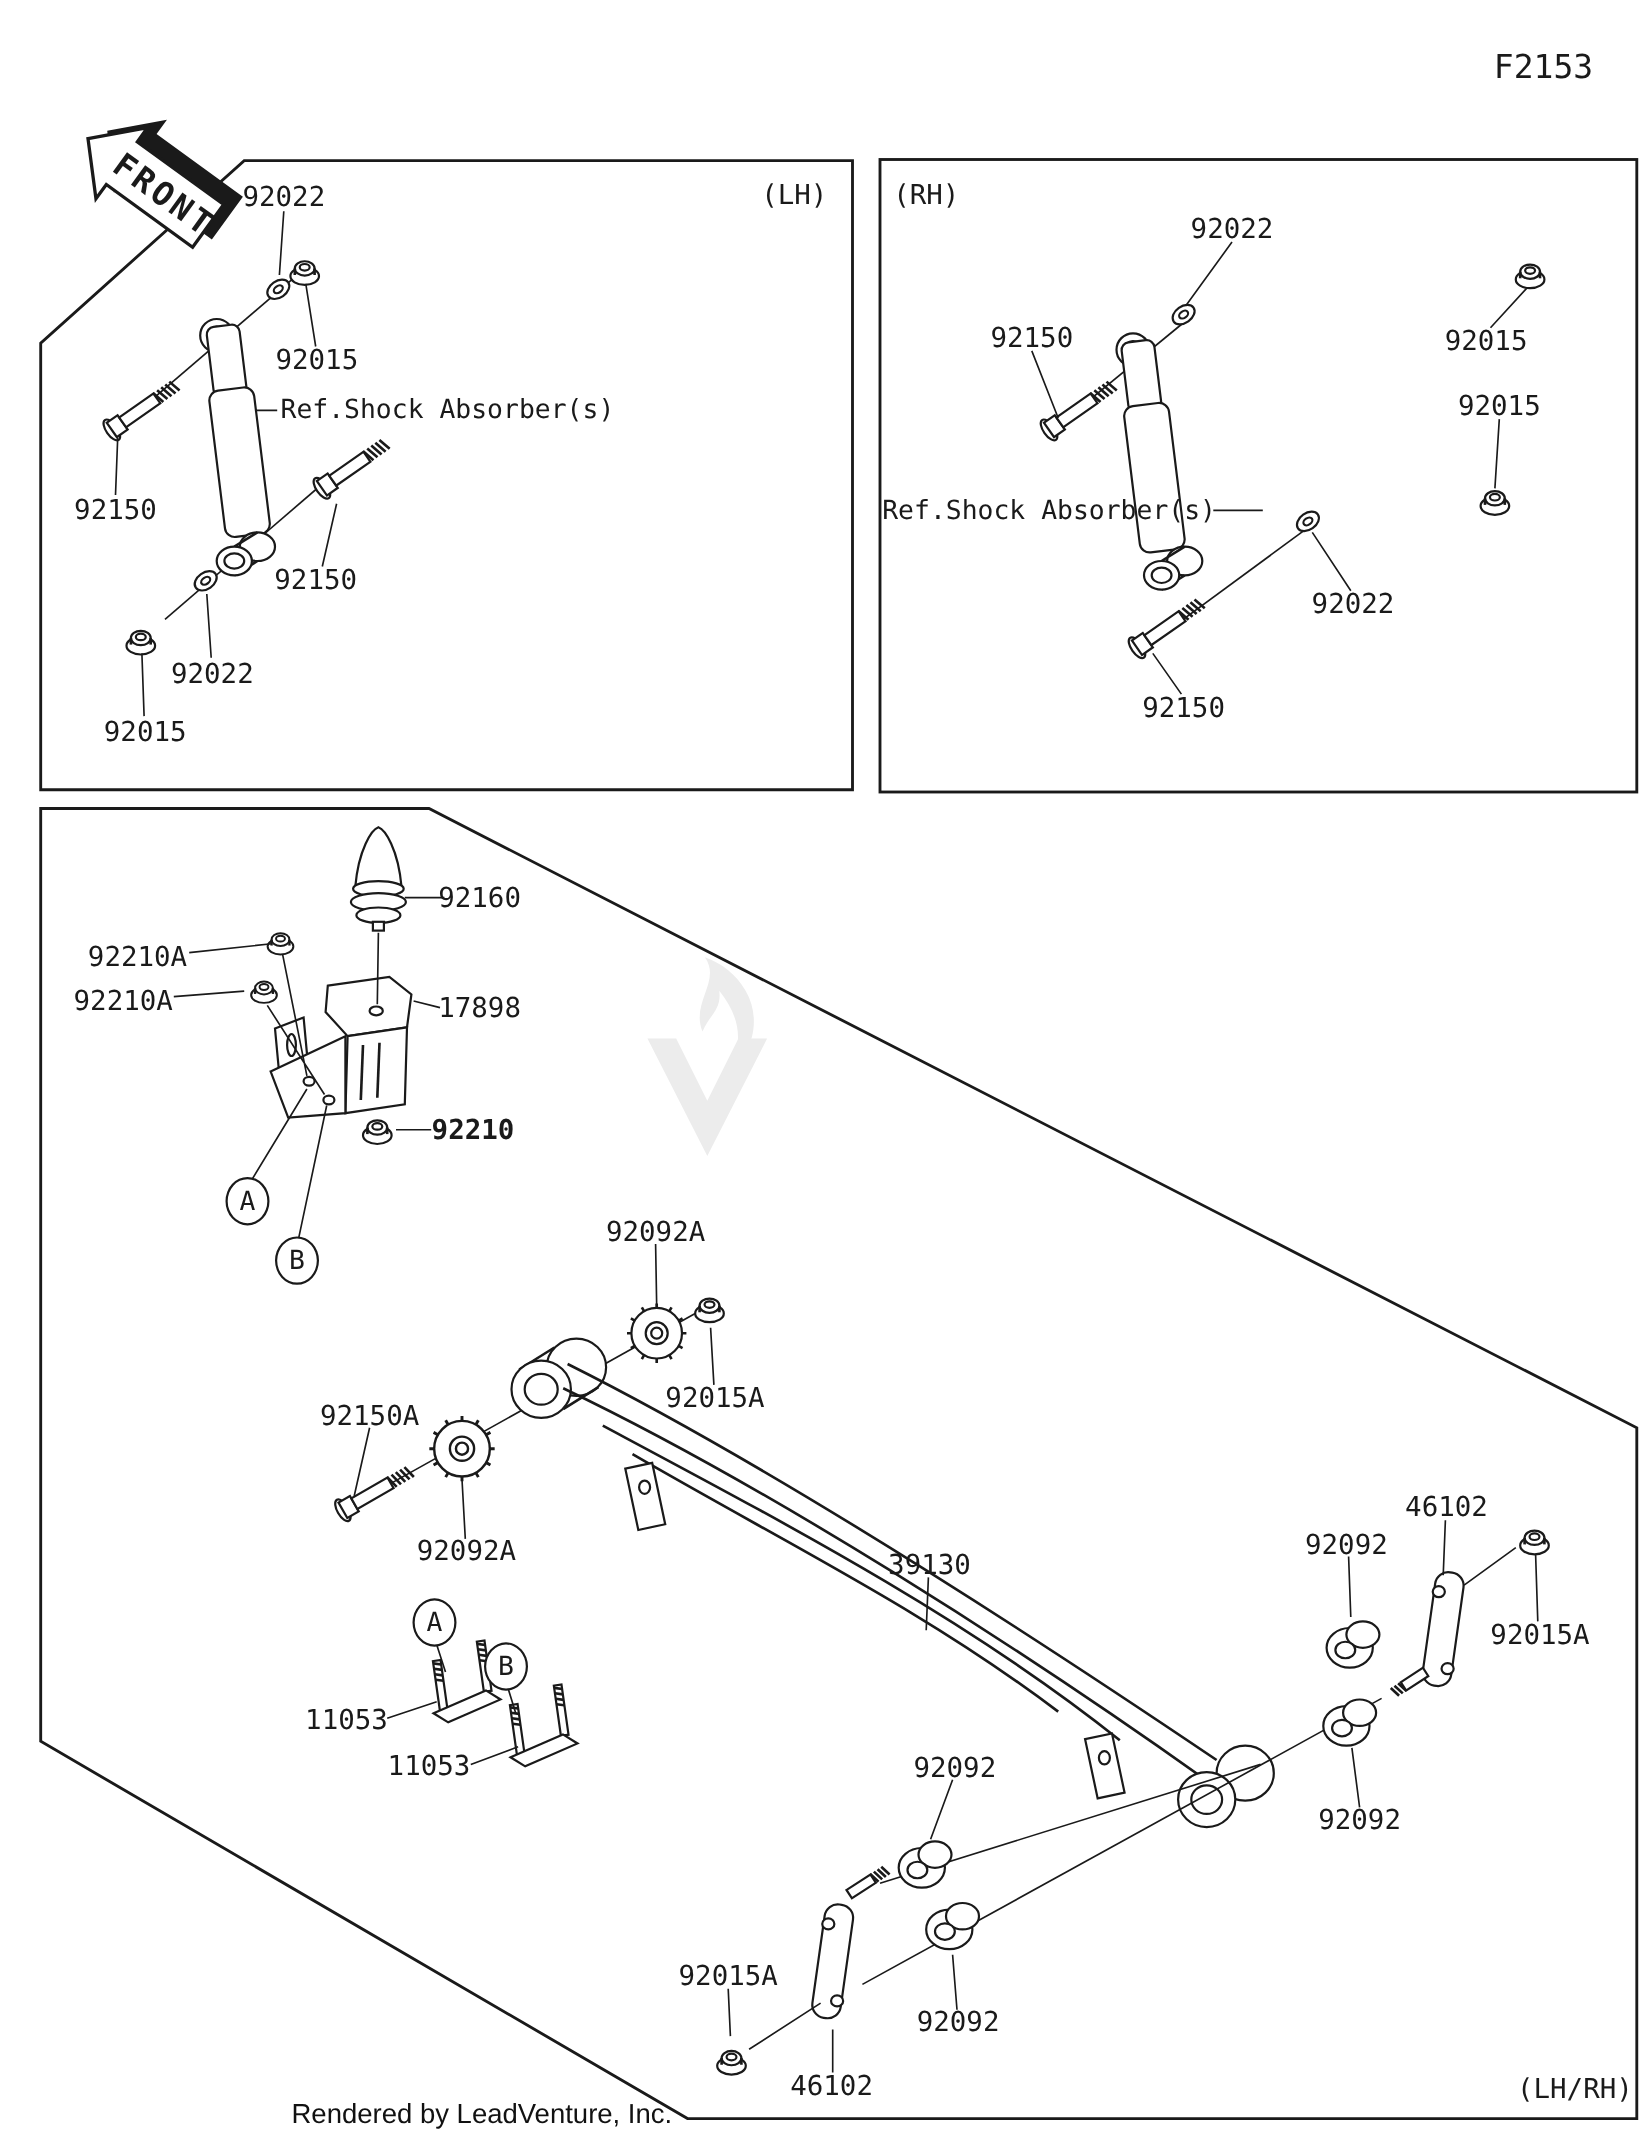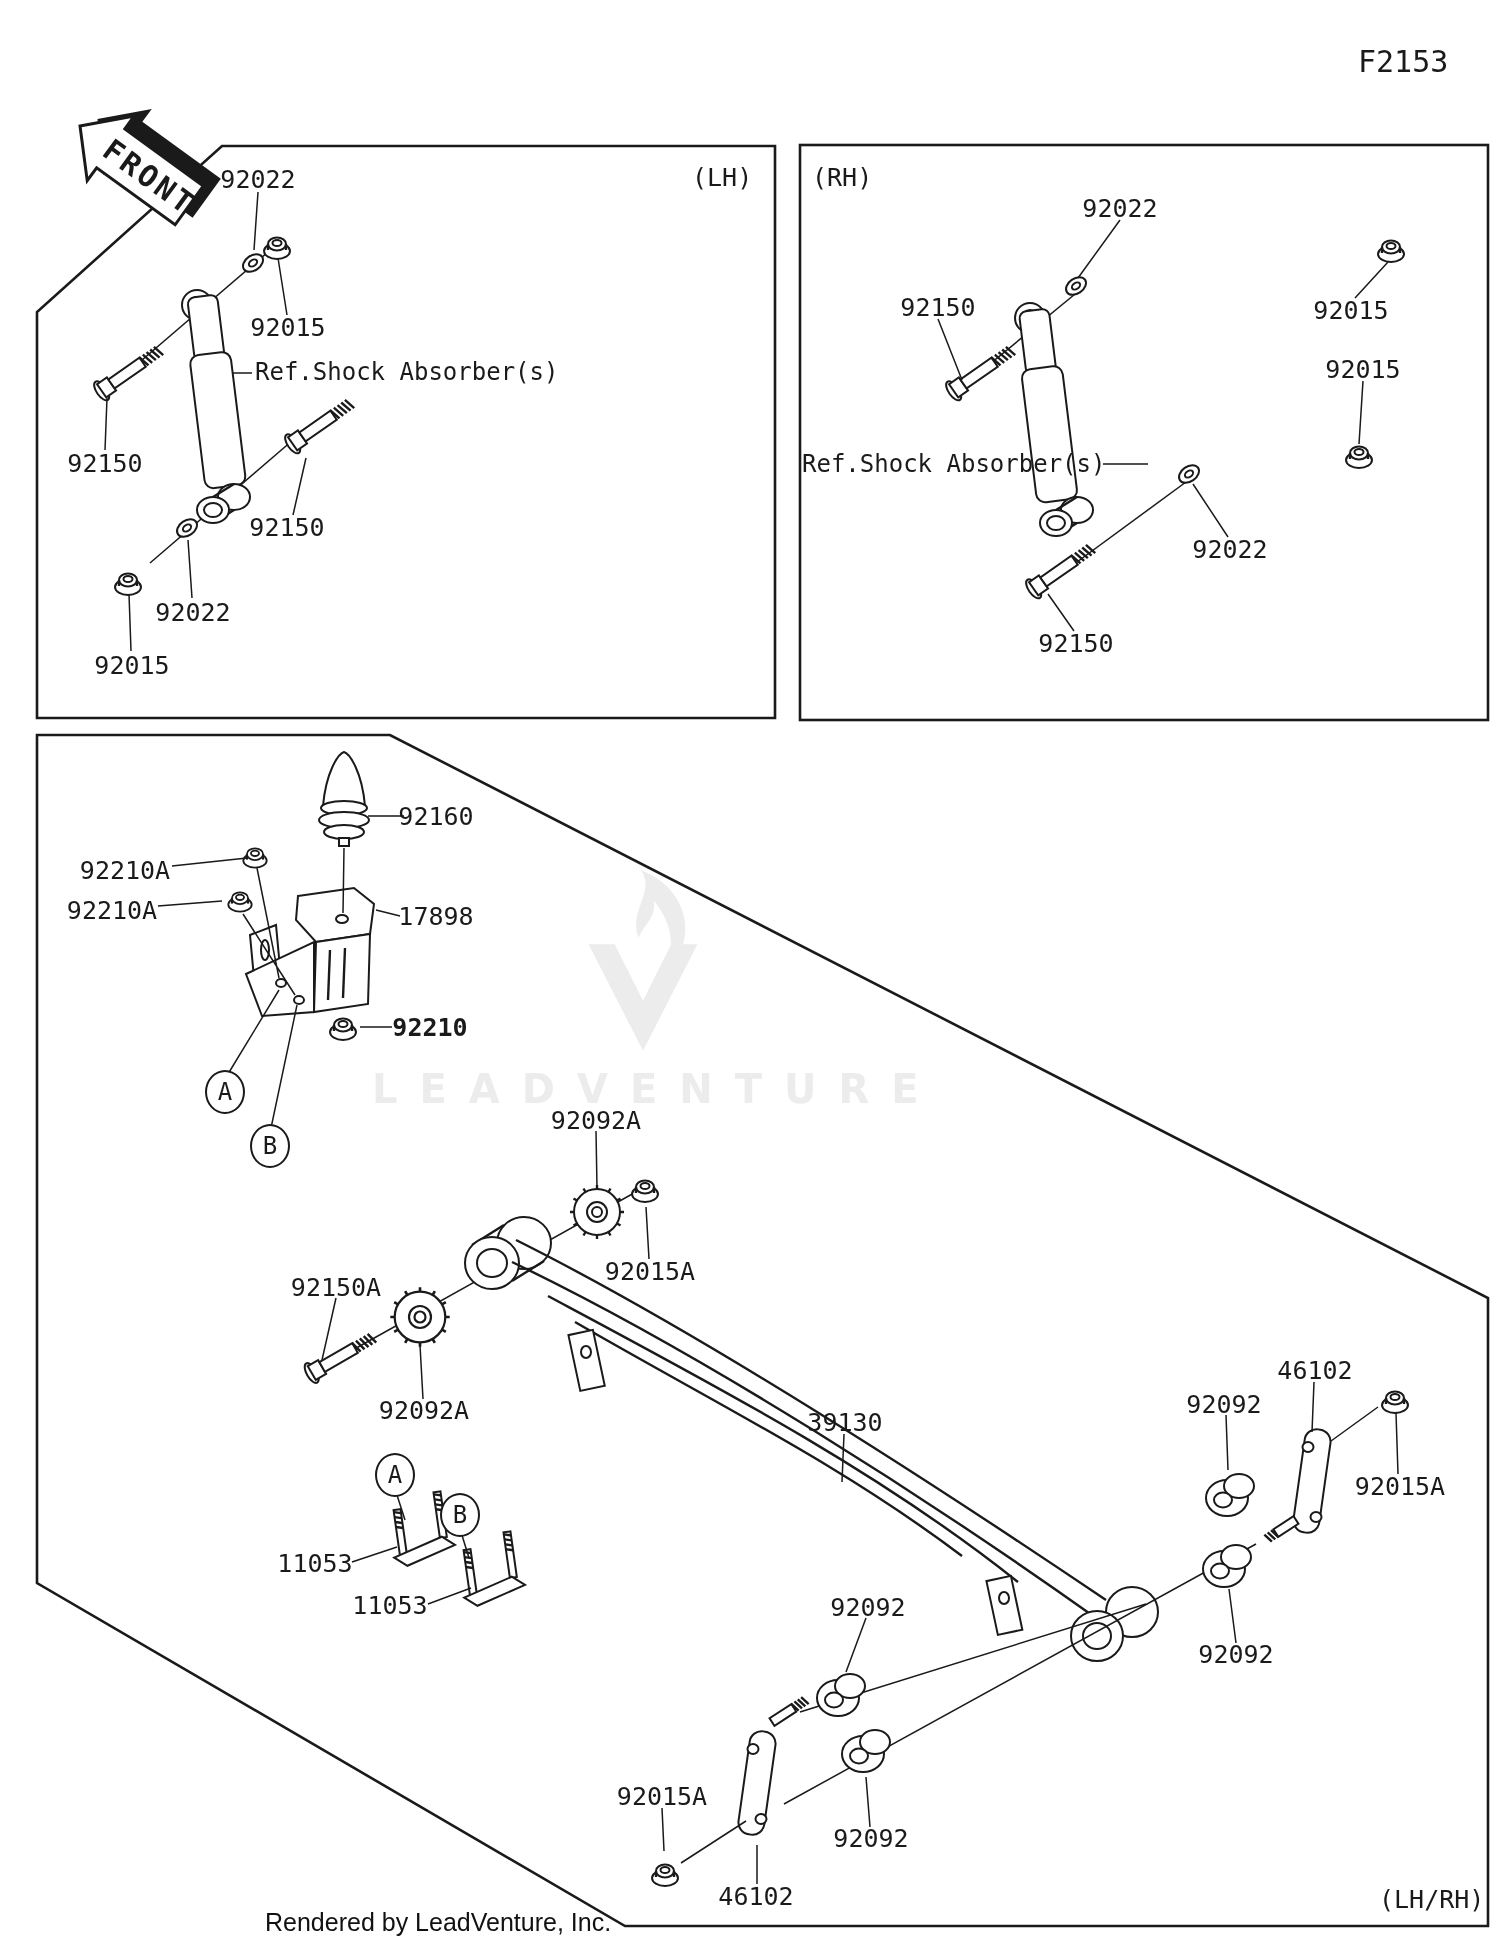--- a/index.html
+++ b/index.html
@@ -30,21 +30,20 @@
 </head>
 <body>
 
 <div id="stage">
 
   <div id="wm">
     <svg width="190" height="185" viewBox="0 0 160 170" style="position:absolute;left:548px;top:868px;">
       <path d="M78,2 C92,22 66,40 76,64 C82,50 92,46 90,30 C108,52 112,78 94,98 C118,86 126,54 112,30 C104,16 92,7 78,2 Z" fill="#ececec"></path>
       <path d="M30,70 L80,168 L130,70 L106,70 L80,122 L54,70 Z" fill="#ececec"></path>
     </svg>
-    <div class="wmtext">LEADVENTURE</div>
   </div>
 
   <svg id="art" width="1500" height="1938" viewBox="0 0 1500 1938">
     <defs>
       <g id="nut">
         <ellipse class="pf" cx="0" cy="5" rx="13" ry="8"></ellipse>
         <ellipse class="pf" cx="0" cy="-2" rx="9" ry="6.5"></ellipse>
         <line class="ln" x1="-9" y1="-2" x2="-9" y2="4"></line>
         <line class="ln" x1="9" y1="-2" x2="9" y2="4"></line>
         <ellipse class="pf" cx="0" cy="-3" rx="4.5" ry="3"></ellipse>

